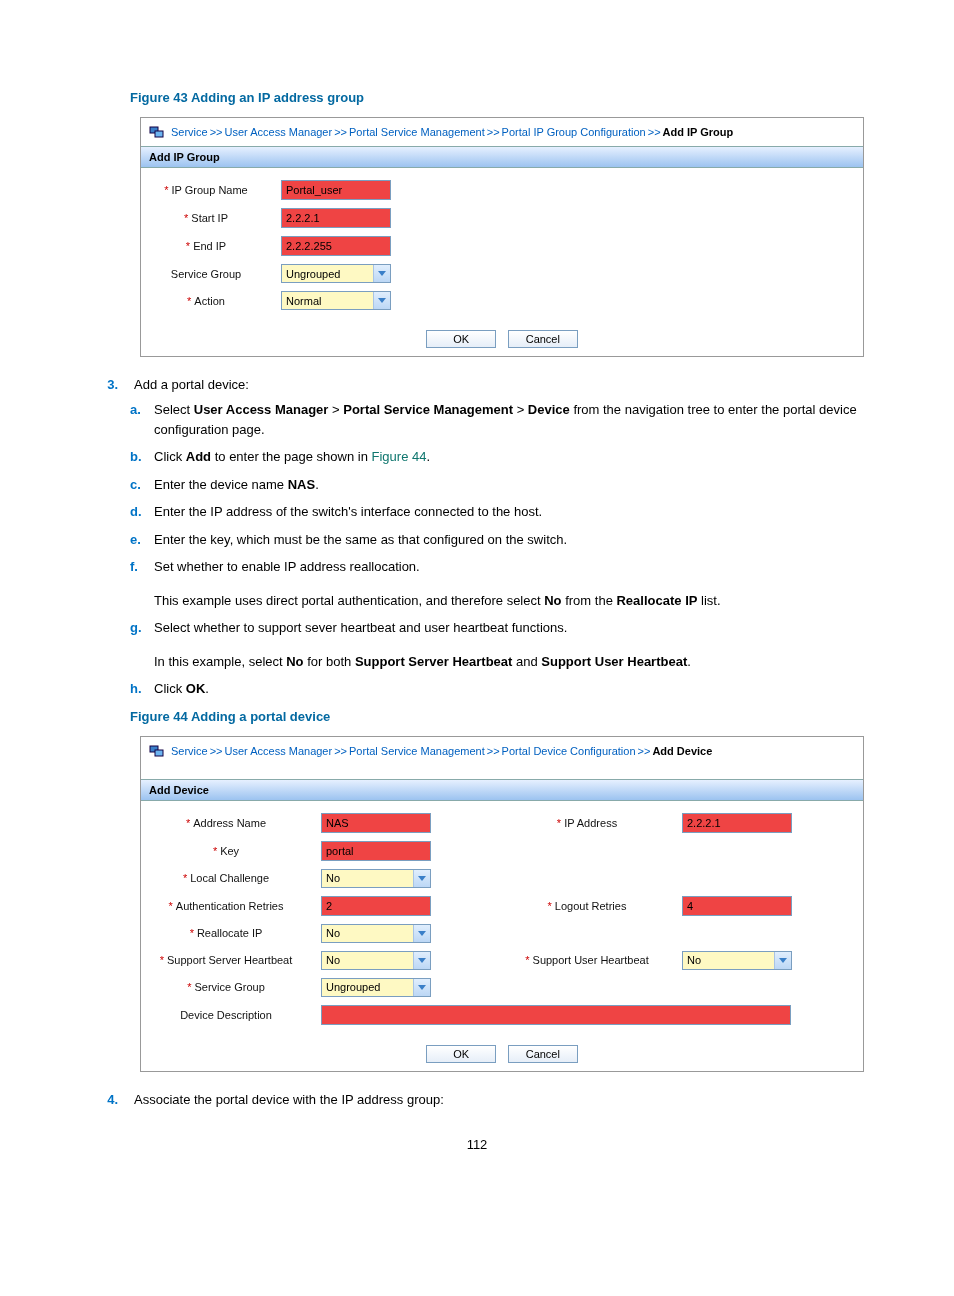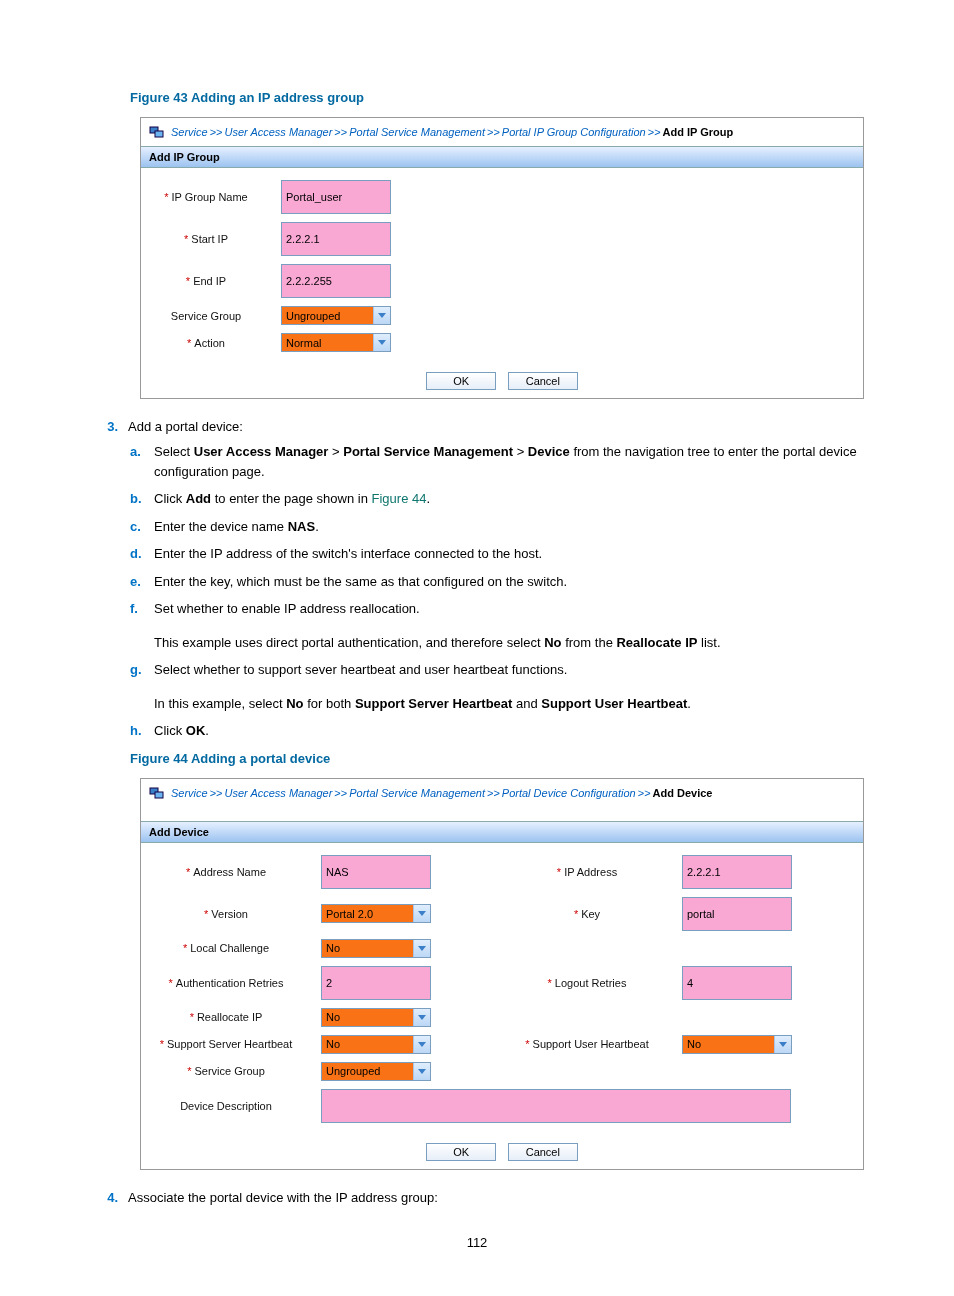--- a/index.html
+++ b/index.html
@@ -29,21 +29,21 @@
     font-size: 11px;
     display: flex;
     align-items: center;
     gap: 2px;
   }
   .bc-icon {
     width: 16px; height: 16px;
     display: inline-block;
     margin-right: 4px;
   }
-  .bc-link { color: #0060c0; font-style: italic; }
+  .bc-link { color: #0060c0; }
   .bc-sep { color: #0060c0; }
   .bc-current { color: #000; font-weight: bold; }
   .panel-header {
     background: linear-gradient(#e6f0ff, #9cc3f0);
     border-top: 1px solid #8aa;
     border-bottom: 1px solid #8aa;
     padding: 4px 8px;
     font-size: 11px;
     font-weight: bold;
     color: #000;
@@ -66,30 +66,30 @@
     display: flex;
     align-items: center;
     padding: 4px 0;
     font-size: 11px;
   }
   .col { display: flex; align-items: center; width: 50%; }
   .col .form-label { width: 180px; }
   .text-input {
     border: 1px solid #7a9ec0;
     font-size: 11px;
-    padding: 10px 4px;
+    padding: 3px 4px;
     width: 110px;
-    background: #f9a8d4;
+    background: #ef4444;
   }
   .wide-input { width: 470px; }
   .select-wrap {
     border: 1px solid #7a9ec0;
     display: inline-flex;
     align-items: center;
-    background: #f97316;
+    background: #fef9c3;
     height: 19px;
     width: 110px;
   }
   .select-wrap .select-val {
     flex: 1;
     padding: 0 4px;
     font-size: 11px;
   }
   .select-wrap .dd-btn {
     width: 17px;
@@ -119,21 +119,21 @@
     display: flex;
     margin: 14px 0 8px 10px;
   }
   .step-num {
     color: #0073c6;
     font-weight: bold;
     width: 28px;
     text-align: right;
     padding-right: 10px;
   }
-  .step-text { flex: 1; }
+  .step-text { flex: 1; margin-left: 6px; }
   .sub-list { margin-left: 40px; }
   .sub-row {
     display: flex;
     margin: 8px 0;
     line-height: 1.5;
   }
   .sub-letter {
     color: #0073c6;
     font-weight: bold;
     width: 24px;
@@ -300,31 +300,20 @@
         <input class="text-input" value="NAS" style="">
       </div>
       <div class="col">
         <div class="form-label"><span class="req">*</span><span>IP Address</span></div>
         <input class="text-input" value="2.2.2.1" style="">
       </div>
     </div>
 
     <div class="form-row-2col">
       <div class="col">
-        <div class="form-label"><span class="req">*</span><span>Version</span></div>
-        <div class="select-wrap">
-          <span class="select-val">Portal 2.0</span>
-          <span class="dd-btn">
-              <svg width="8" height="5">
-                <polygon points="0,0 8,0 4,5" fill="#3a7fc8"></polygon>
-              </svg>
-            </span>
-        </div>
-      </div>
-      <div class="col">
         <div class="form-label"><span class="req">*</span><span>Key</span></div>
         <input class="text-input" value="portal" style="">
       </div>
     </div>
 
     <div class="form-row-2col">
       <div class="col">
         <div class="form-label"><span class="req">*</span><span>Local Challenge</span></div>
         <div class="select-wrap">
           <span class="select-val">No</span>

